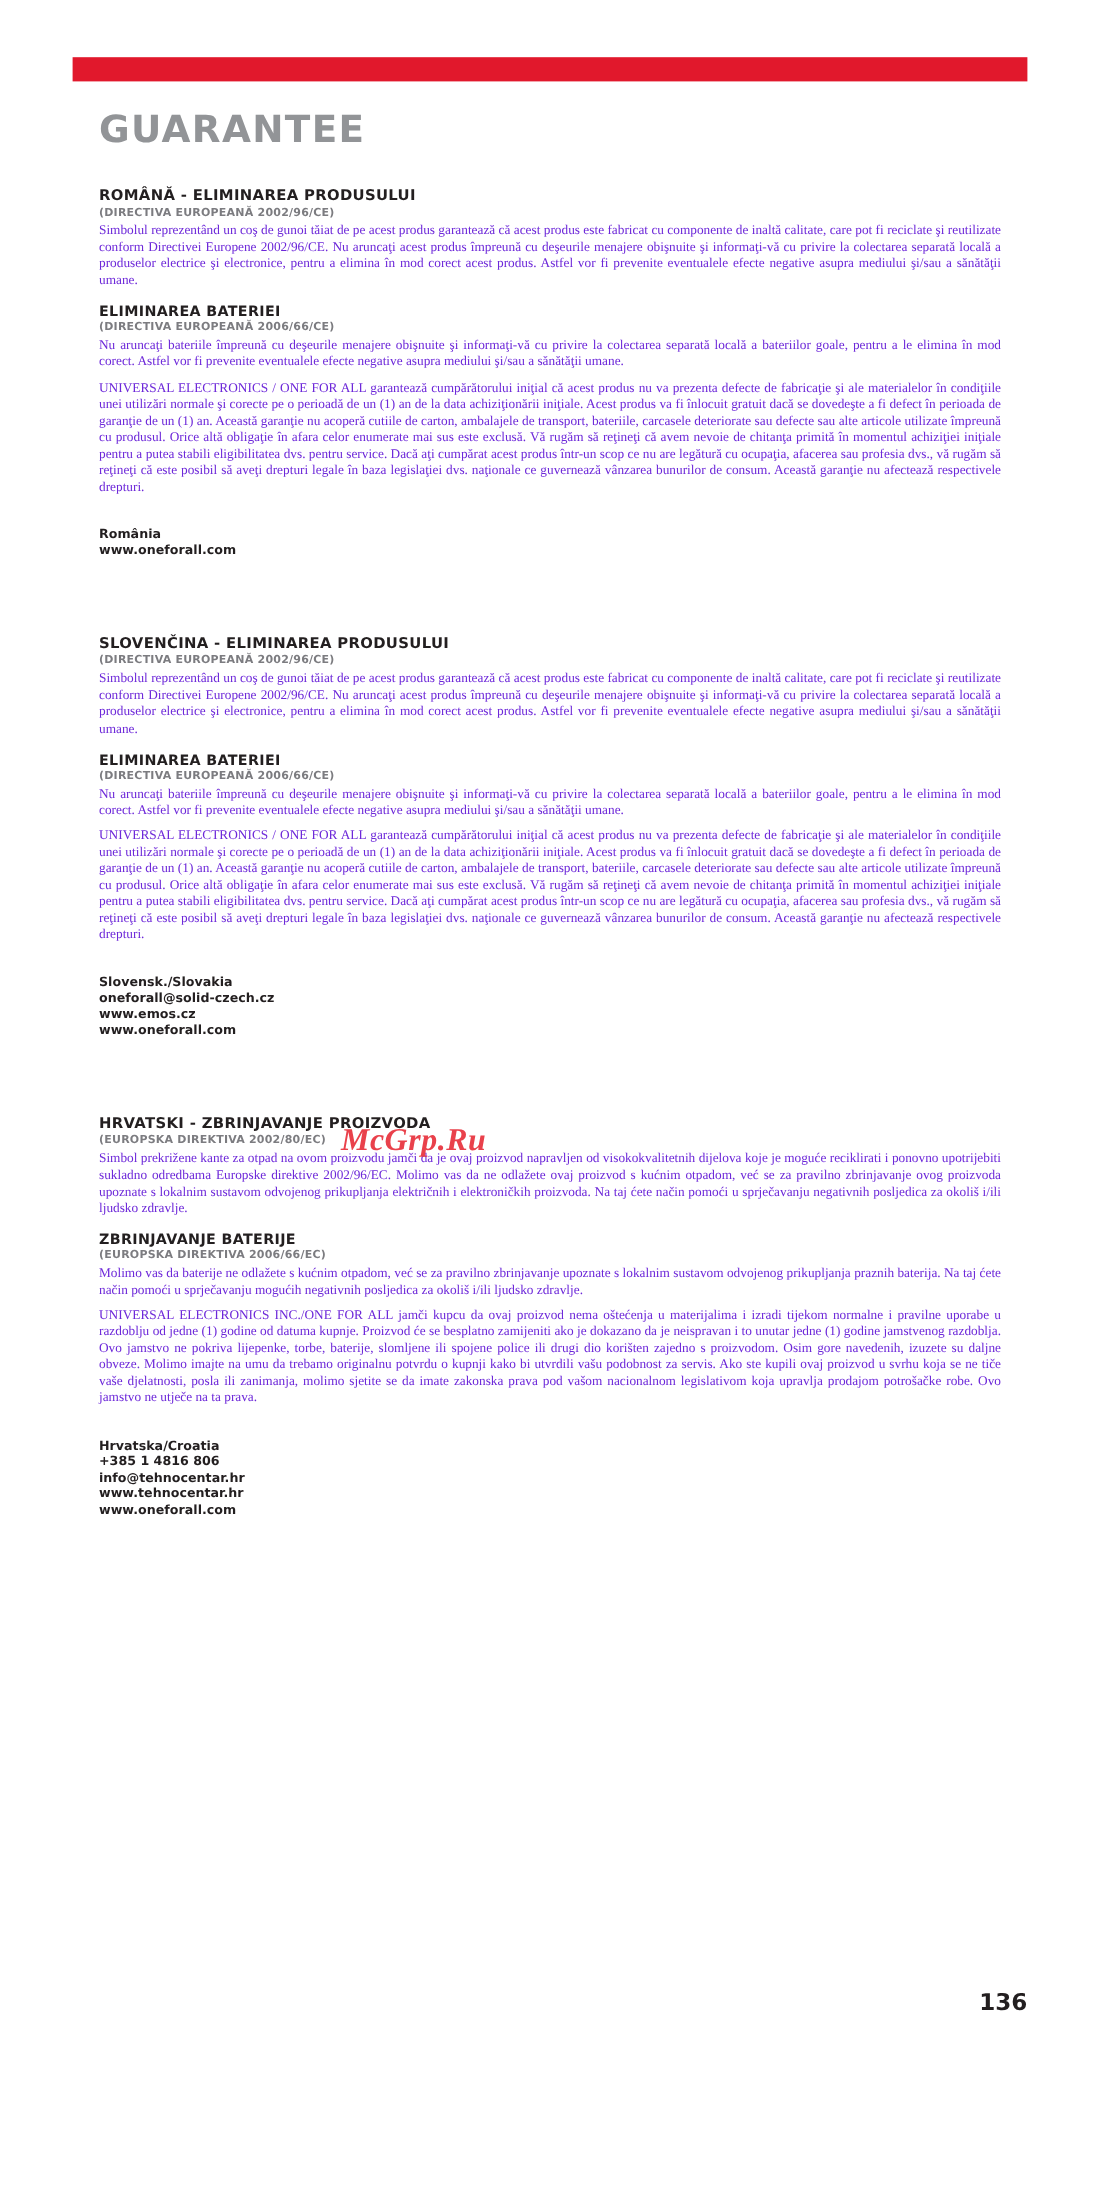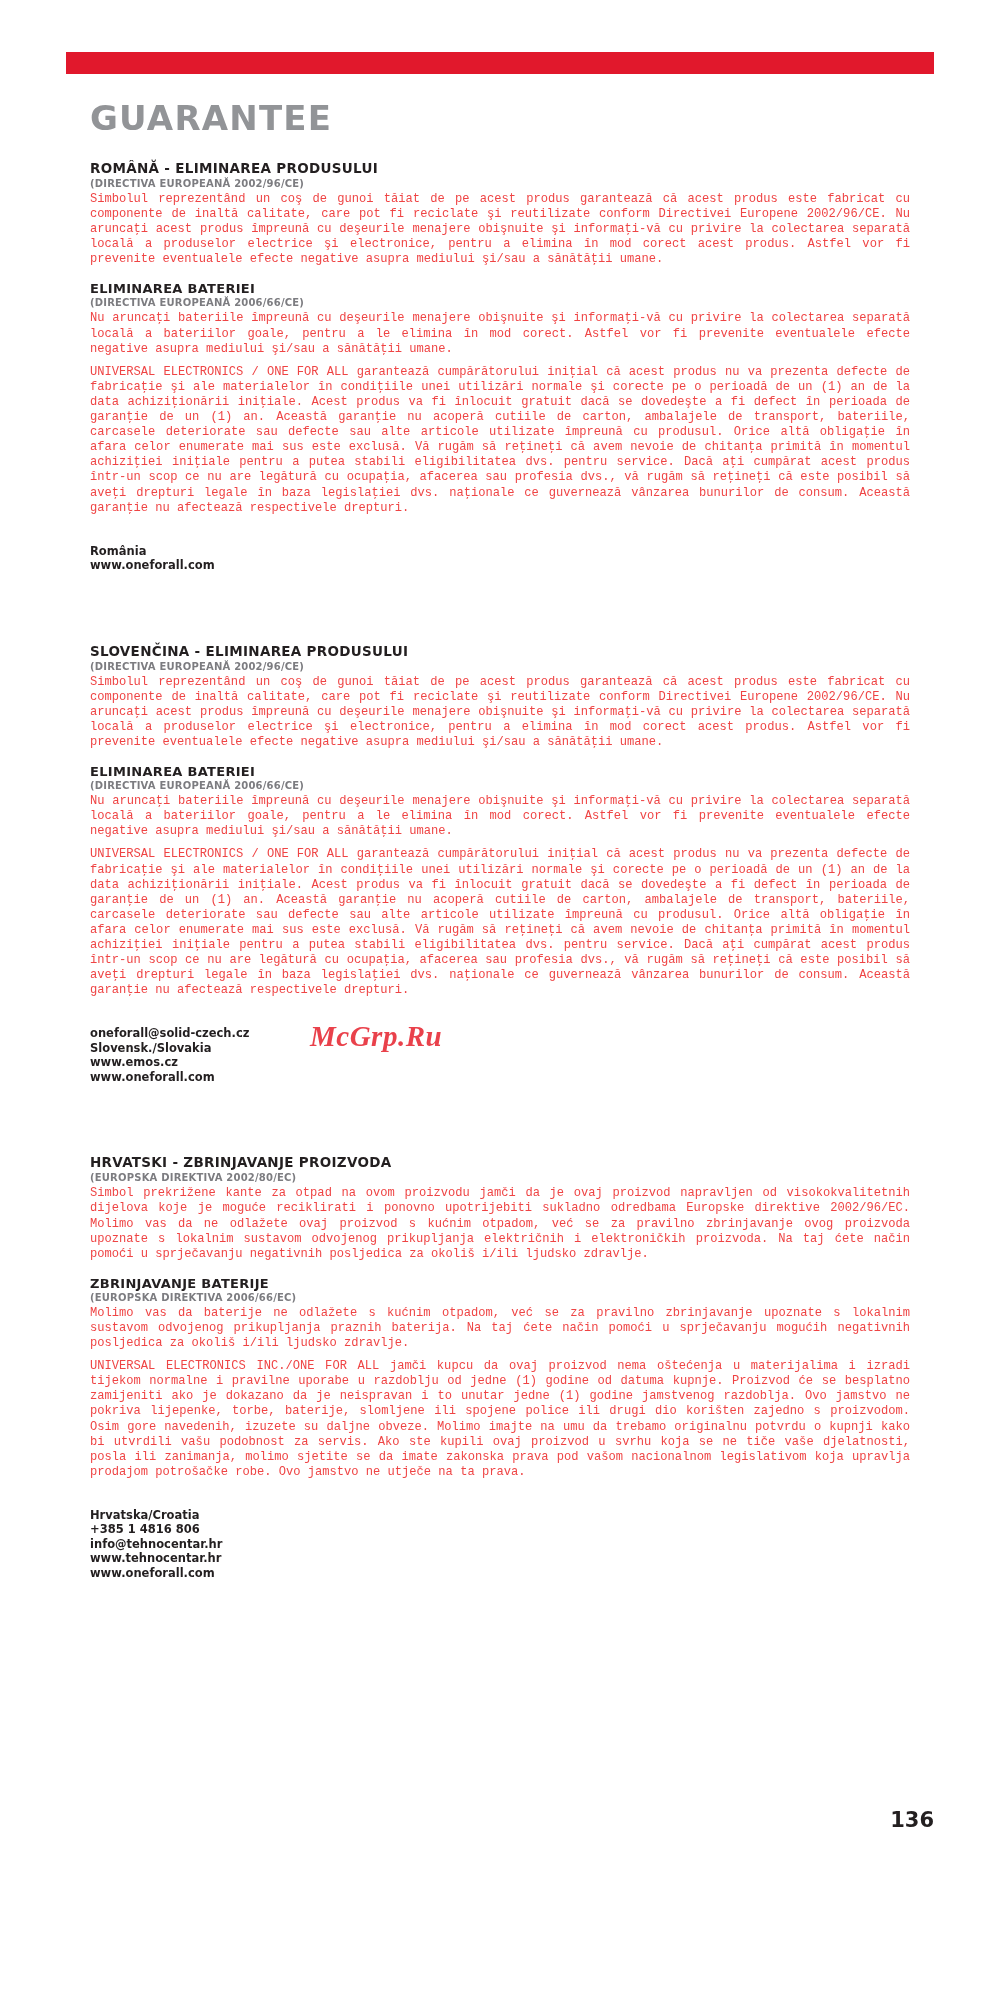--- a/index.html
+++ b/index.html
@@ -36,21 +36,21 @@
     top: 98px;
     font-family: "DejaVu Sans", sans-serif;
     font-weight: bold;
     font-size: 34px;
     letter-spacing: 1.2px;
     color: #929497;
   }
   .content {
     position: absolute;
     left: 90px;
-    top: 160px;
+    top: 170px;
     width: 820px;
   }
   .sec {
     margin-bottom: 0;
   }
   .sec-head {
     font-family: "DejaVu Sans", sans-serif;
     font-weight: bold;
     font-size: 13.5px;
     color: #231f20;
@@ -59,26 +59,26 @@
   }
   .sec-sub {
     font-family: "DejaVu Sans", sans-serif;
     font-weight: bold;
     font-size: 10px;
     color: #7c7c80;
     letter-spacing: 0.2px;
     margin: 0 0 3px 0;
   }
   p.body {
-    font-family: Liberation Mono, monospace;
+    font-family: Liberation Serif, serif;
     font-size: 12.1px;
     line-height: 15.1px;
     text-align: justify;
     margin: 0 0 0 0;
-    color: #ef4444;
+    color: #6d28d9;
   }
   p.gap {
     margin-top: 8px;
   }
   .sub-head {
     font-family: "DejaVu Sans", sans-serif;
     font-weight: bold;
     font-size: 13px;
     color: #231f20;
     letter-spacing: 0.3px;
@@ -146,22 +146,22 @@
 
     <div class="sec">
       <div class="sec-head">SLOVENČINA - ELIMINAREA PRODUSULUI</div>
       <div class="sec-sub">(DIRECTIVA EUROPEANĂ 2002/96/CE)</div>
       <p class="body">Simbolul reprezentând un coş de gunoi tăiat de pe acest produs garantează că acest produs este fabricat cu componente de inaltă calitate, care pot fi reciclate şi reutilizate conform Directivei Europene 2002/96/CE. Nu aruncaţi acest produs împreună cu deşeurile menajere obişnuite şi informaţi-vă cu privire la colectarea separată locală a produselor electrice şi electronice, pentru a elimina în mod corect acest produs. Astfel vor fi prevenite eventualele efecte negative asupra mediului şi/sau a sănătăţii umane.</p>
       <div class="sub-head">ELIMINAREA BATERIEI</div>
       <div class="sec-sub">(DIRECTIVA EUROPEANĂ 2006/66/CE)</div>
       <p class="body">Nu aruncaţi bateriile împreună cu deşeurile menajere obişnuite şi informaţi-vă cu privire la colectarea separată locală a bateriilor goale, pentru a le elimina în mod corect. Astfel vor fi prevenite eventualele efecte negative asupra mediului şi/sau a sănătăţii umane.</p>
       <p class="body gap">UNIVERSAL ELECTRONICS / ONE FOR ALL garantează cumpărătorului iniţial că acest produs nu va prezenta defecte de fabricaţie şi ale materialelor în condiţiile unei utilizări normale şi corecte pe o perioadă de un (1) an de la data achiziţionării iniţiale. Acest produs va fi înlocuit gratuit dacă se dovedeşte a fi defect în perioada de garanţie de un (1) an. Această garanţie nu acoperă cutiile de carton, ambalajele de transport, bateriile, carcasele deteriorate sau defecte sau alte articole utilizate împreună cu produsul. Orice altă obligaţie în afara celor enumerate mai sus este exclusă. Vă rugăm să reţineţi că avem nevoie de chitanţa primită în momentul achiziţiei iniţiale pentru a putea stabili eligibilitatea dvs. pentru service. Dacă aţi cumpărat acest produs într-un scop ce nu are legătură cu ocupaţia, afacerea sau profesia dvs., vă rugăm să reţineţi că este posibil să aveţi drepturi legale în baza legislaţiei dvs. naţionale ce guvernează vânzarea bunurilor de consum. Această garanţie nu afectează respectivele drepturi.</p>
       <div class="contact">
+        <div>Slovensk./Slovakia</div>
         <div>oneforall@solid-czech.cz</div>
-        <div>Slovensk./Slovakia</div>
         <div>www.emos.cz</div>
         <div>www.oneforall.com</div>
       </div>
     </div>
 
     <div class="block-gap-xl"></div>
 
     <div class="sec">
       <div class="sec-head">HRVATSKI - ZBRINJAVANJE PROIZVODA</div>
       <div class="sec-sub">(EUROPSKA DIREKTIVA 2002/80/EC)</div>

